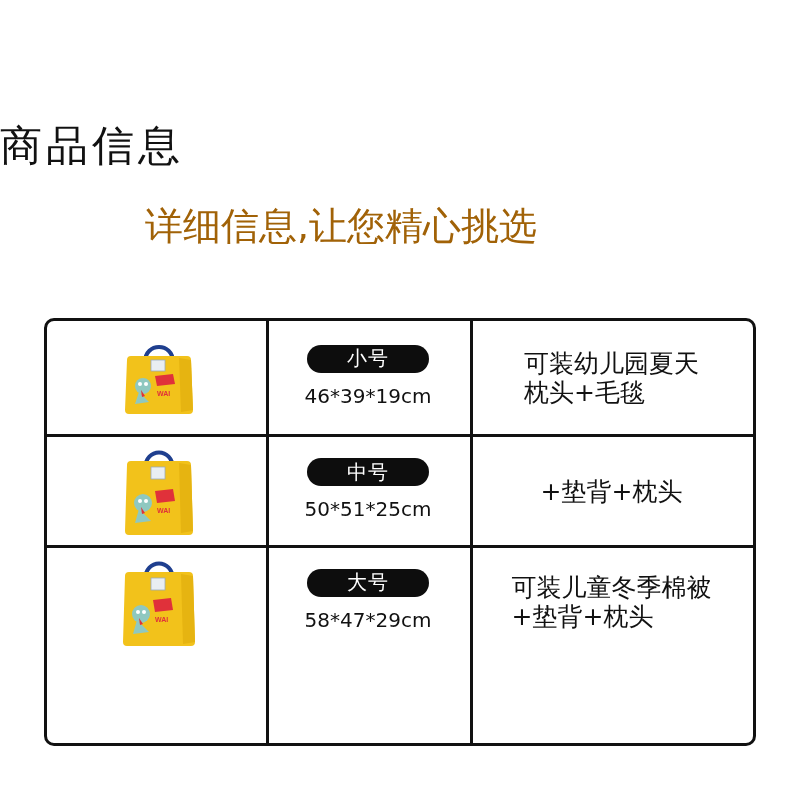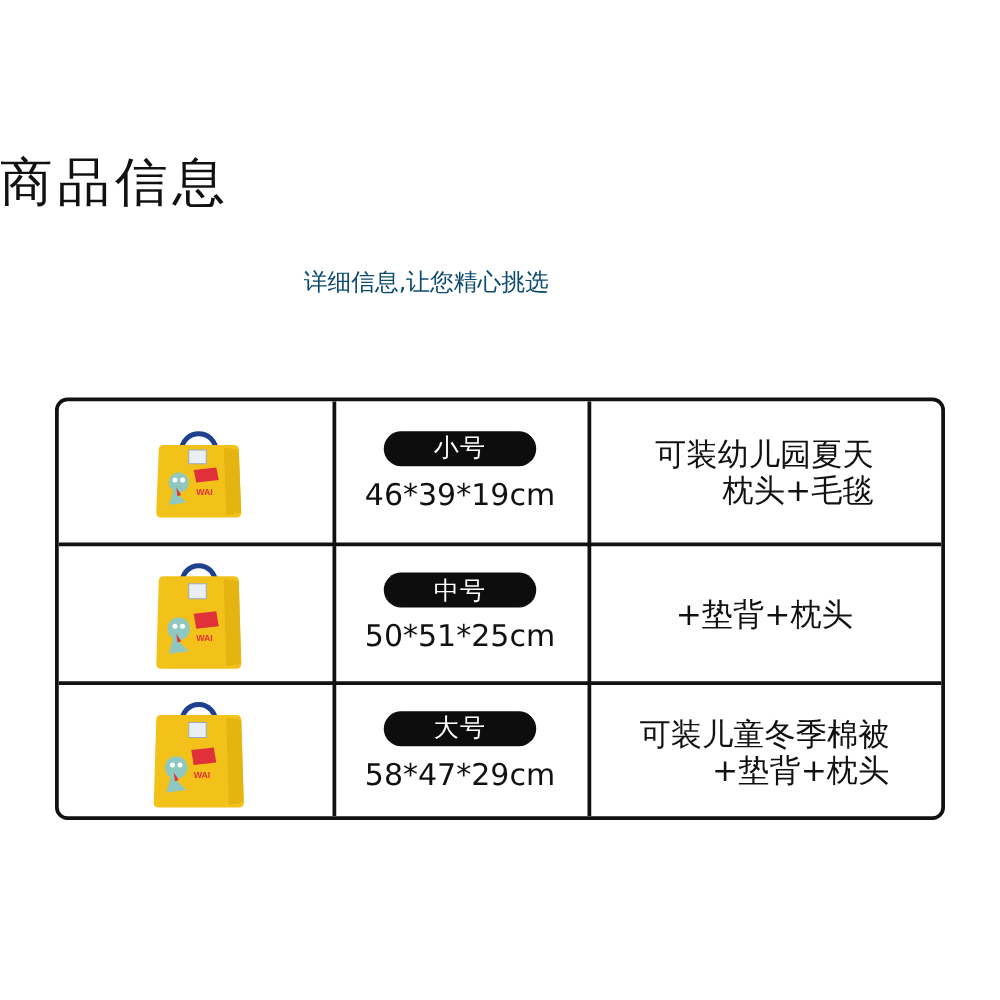--- a/index.html
+++ b/index.html
@@ -1,36 +1,36 @@
 <!DOCTYPE html>
 <html><head>
 <meta charset="utf-8">
 <style>
   html, body { margin:0; padding:0; background:#ffffff; }
   body { width:800px; height:800px; position:relative; overflow:hidden;
          font-family:"DejaVu Sans", "Liberation Sans", sans-serif; color:#111; }
   .title { position:absolute; left:0; width:632px; top:108px; 
            font-size:42px; line-height:76px; letter-spacing:4px; color:#111; }
   .subtitle { position:absolute; left:0; width:682px; top:206px; text-align:center;
-              font-size:19px; line-height:40px; color:#0c4a6e; }
-  .table { position:absolute; left:44px; top:318px; width:712px; height:338px;
+              font-size:38px; line-height:40px; color:#a16207; }
+  .table { position:absolute; left:44px; top:318px; width:712px; height:428px;
            box-sizing:border-box; border:3px solid #111; border-radius:10px; overflow:hidden; }
   .row { position:absolute; left:0; width:706px; display:flex; }
   .row.r0 { top:0; height:113px; }
   .row.r1 { top:116px; height:108px; }
   .row.r2 { top:227px; height:107px; }
   .hline { position:absolute; left:0; width:706px; height:3px; background:#111; }
   .vline { position:absolute; top:0; bottom:0; width:3px; background:#111; }
   .cell { position:relative; display:flex; align-items:center; justify-content:center; box-sizing:border-box; }
   .c-img { width:219px; }
   .c-size { width:204px; flex-direction:column; }
-  .c-desc { width:283px; text-align:right; font-size:25px; line-height:29px; }
+  .c-desc { width:283px; text-align:left; font-size:25px; line-height:29px; }
   .pill { background:#0d0d0d; color:#fff; border-radius:14px; width:122px; height:28px;
           display:flex; align-items:center; justify-content:center; font-size:20px; letter-spacing:1px; }
-  .dims { margin-top:8px; font-size:24px; line-height:30px; color:#111; }
+  .dims { margin-top:8px; font-size:20px; line-height:30px; color:#111; }
   .bag { position:relative; }
   .bag svg { display:block; }
 </style>
 </head>
 <body>
 
 <div class="title">商品信息</div>
 <div class="subtitle">详细信息,让您精心挑选</div>
 
 <div class="table">

